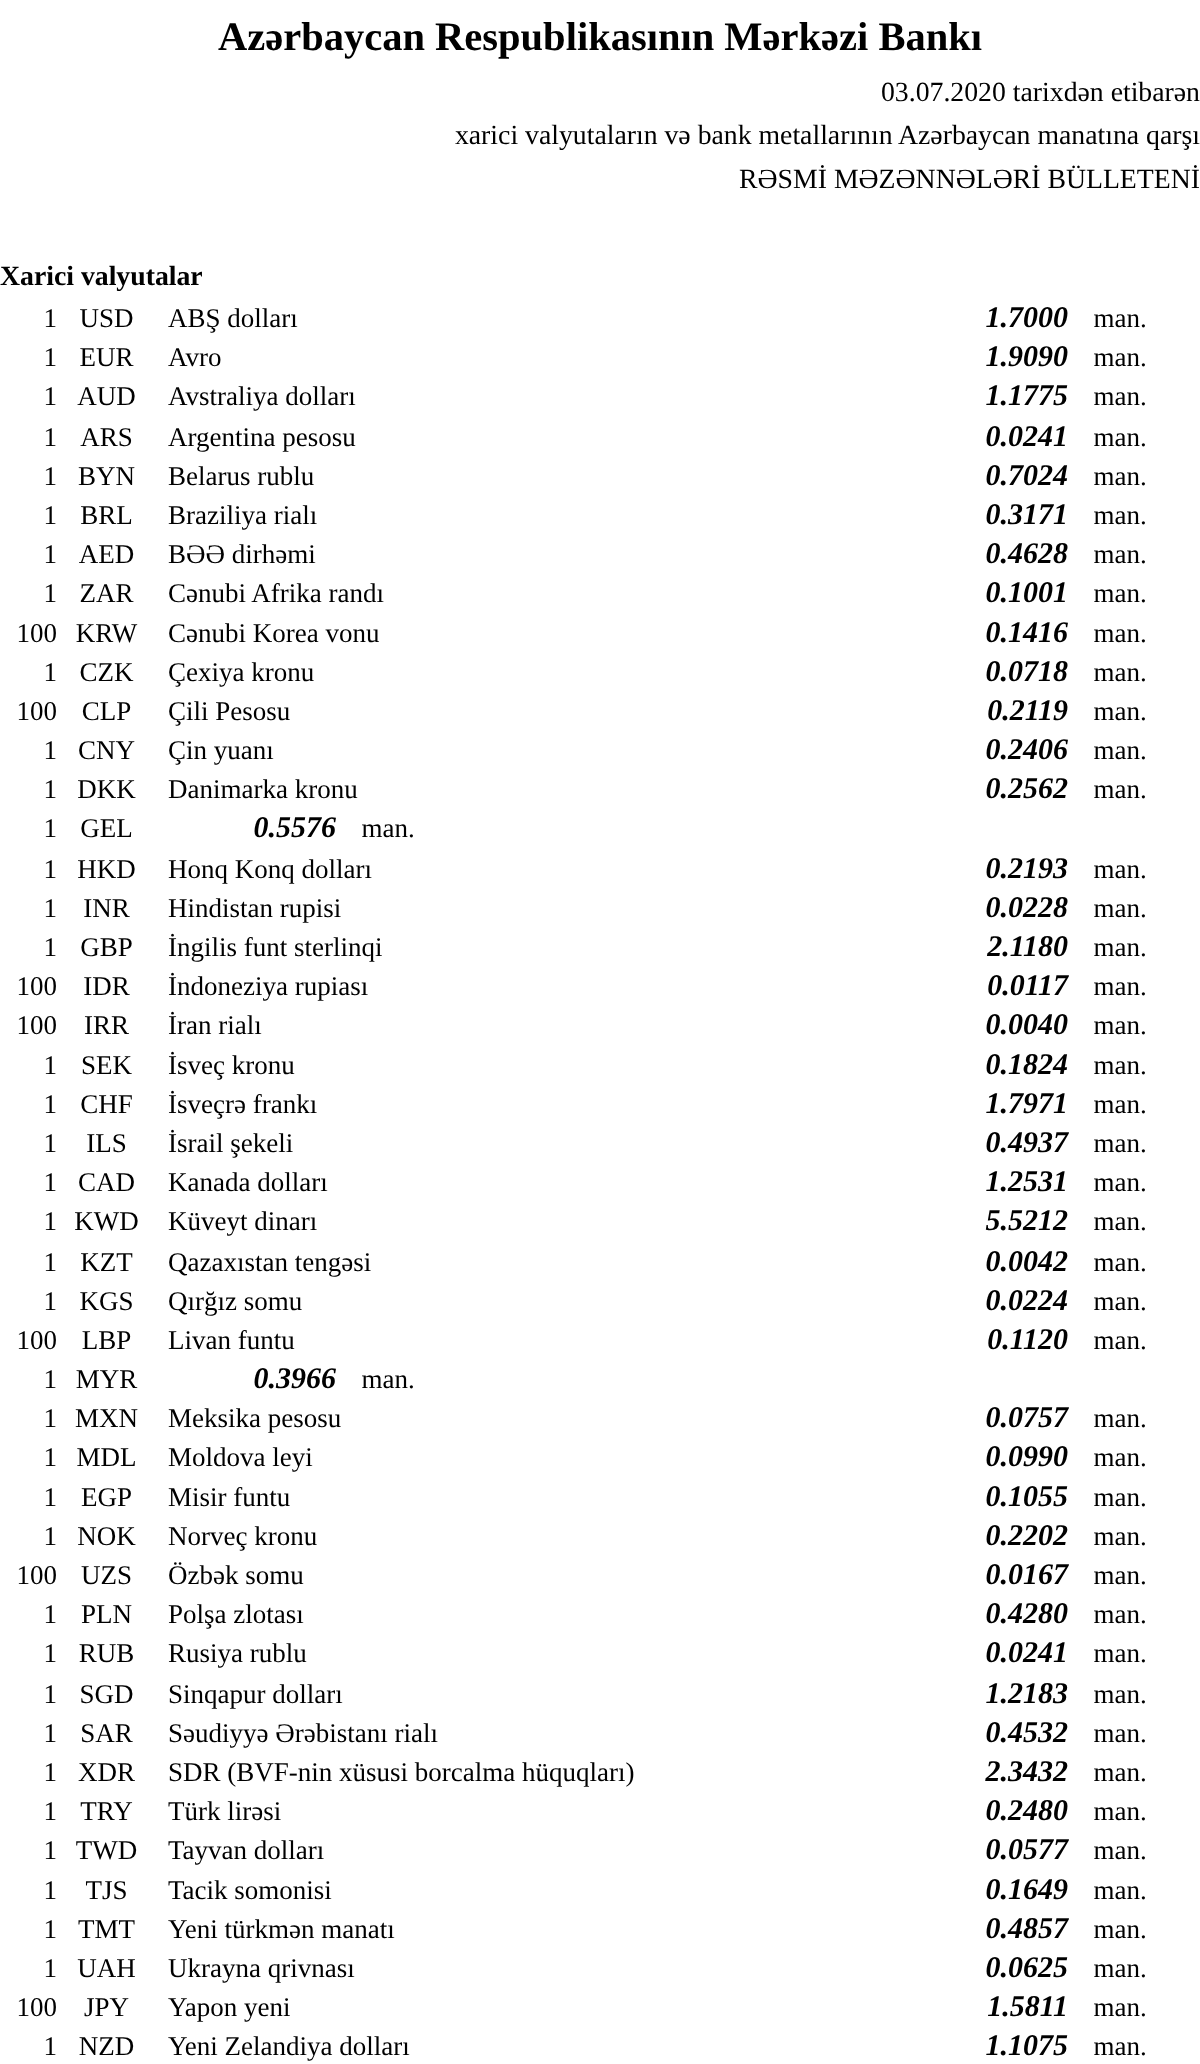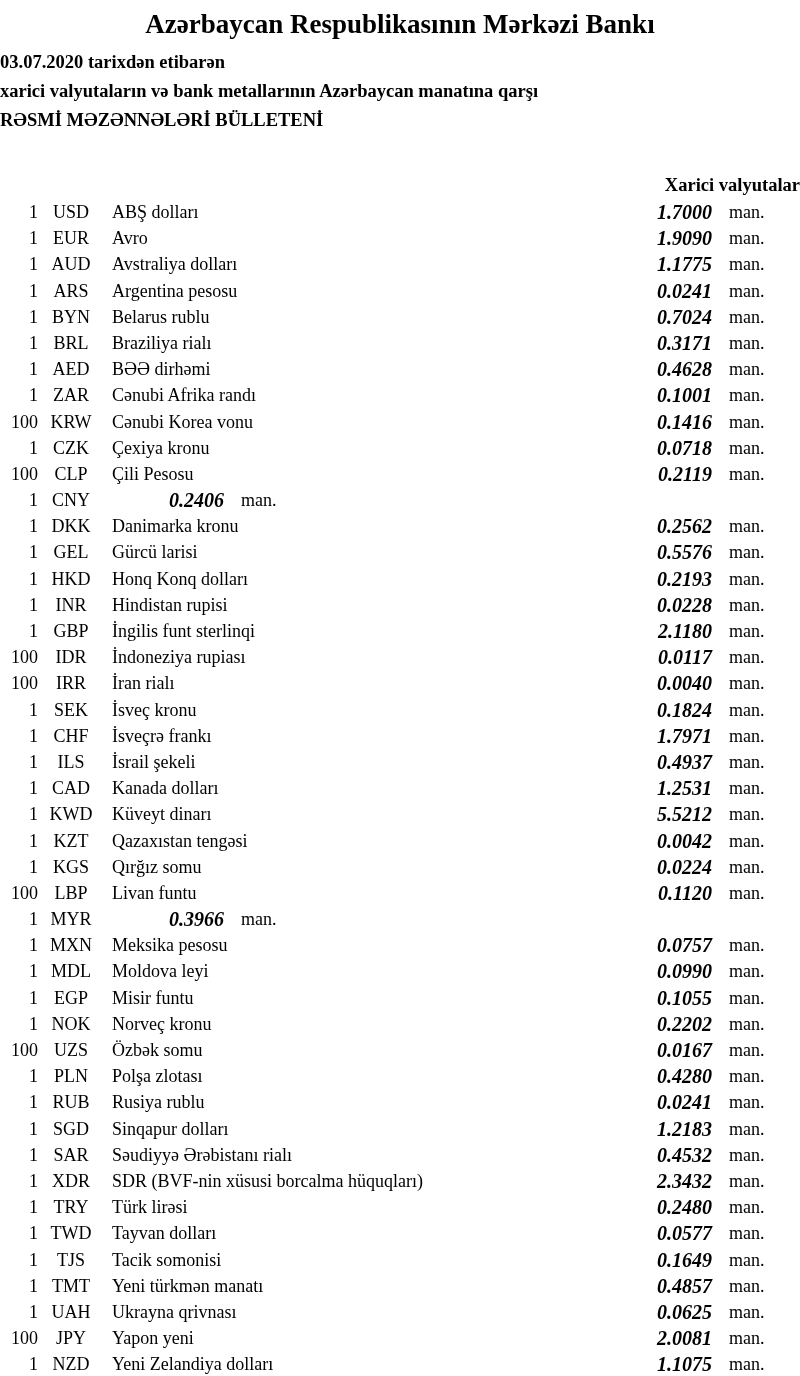--- a/index.html
+++ b/index.html
@@ -14,27 +14,27 @@
 
   
   .title {
     text-align: center;
     font-weight: bold;
     font-size: 27px;
     line-height: 34px;
     margin-bottom: 7px;
   }
   .hline {
-    text-align: left;
-    font-weight: bold;
+    text-align: right;
+    font-weight: normal;
     font-size: 18.5px;
     line-height: 29px;
   }
   .section-title {
-    text-align: right;
+    text-align: left;
     font-weight: bold;
     font-size: 18.5px;
     line-height: 24px;
     margin-top: 38px;
     margin-bottom: 2px;
   }
 
   
   .table { width: 800px; }
   .row {
@@ -152,36 +152,36 @@
     <span class="qty">100</span>
     <span class="code">CLP</span>
     <span class="name">Çili Pesosu</span>
     <span class="rate">0.2119</span>
     <span class="unit">man.</span>
   </div>
 
   <div class="row">
     <span class="qty">1</span>
     <span class="code">CNY</span>
+    <span class="name">Çin yuanı</span>
     <span class="rate">0.2406</span>
     <span class="unit">man.</span>
   </div>
 
   <div class="row">
     <span class="qty">1</span>
     <span class="code">DKK</span>
     <span class="name">Danimarka kronu</span>
     <span class="rate">0.2562</span>
     <span class="unit">man.</span>
   </div>
 
   <div class="row">
     <span class="qty">1</span>
     <span class="code">GEL</span>
-    <span class="name">Gürcü larisi</span>
     <span class="rate">0.5576</span>
     <span class="unit">man.</span>
   </div>
 
   <div class="row">
     <span class="qty">1</span>
     <span class="code">HKD</span>
     <span class="name">Honq Konq dolları</span>
     <span class="rate">0.2193</span>
     <span class="unit">man.</span>
@@ -407,21 +407,21 @@
     <span class="code">UAH</span>
     <span class="name">Ukrayna qrivnası</span>
     <span class="rate">0.0625</span>
     <span class="unit">man.</span>
   </div>
 
   <div class="row">
     <span class="qty">100</span>
     <span class="code">JPY</span>
     <span class="name">Yapon yeni</span>
-    <span class="rate">2.0081</span>
+    <span class="rate">1.5811</span>
     <span class="unit">man.</span>
   </div>
 
   <div class="row">
     <span class="qty">1</span>
     <span class="code">NZD</span>
     <span class="name">Yeni Zelandiya dolları</span>
     <span class="rate">1.1075</span>
     <span class="unit">man.</span>
   </div>

